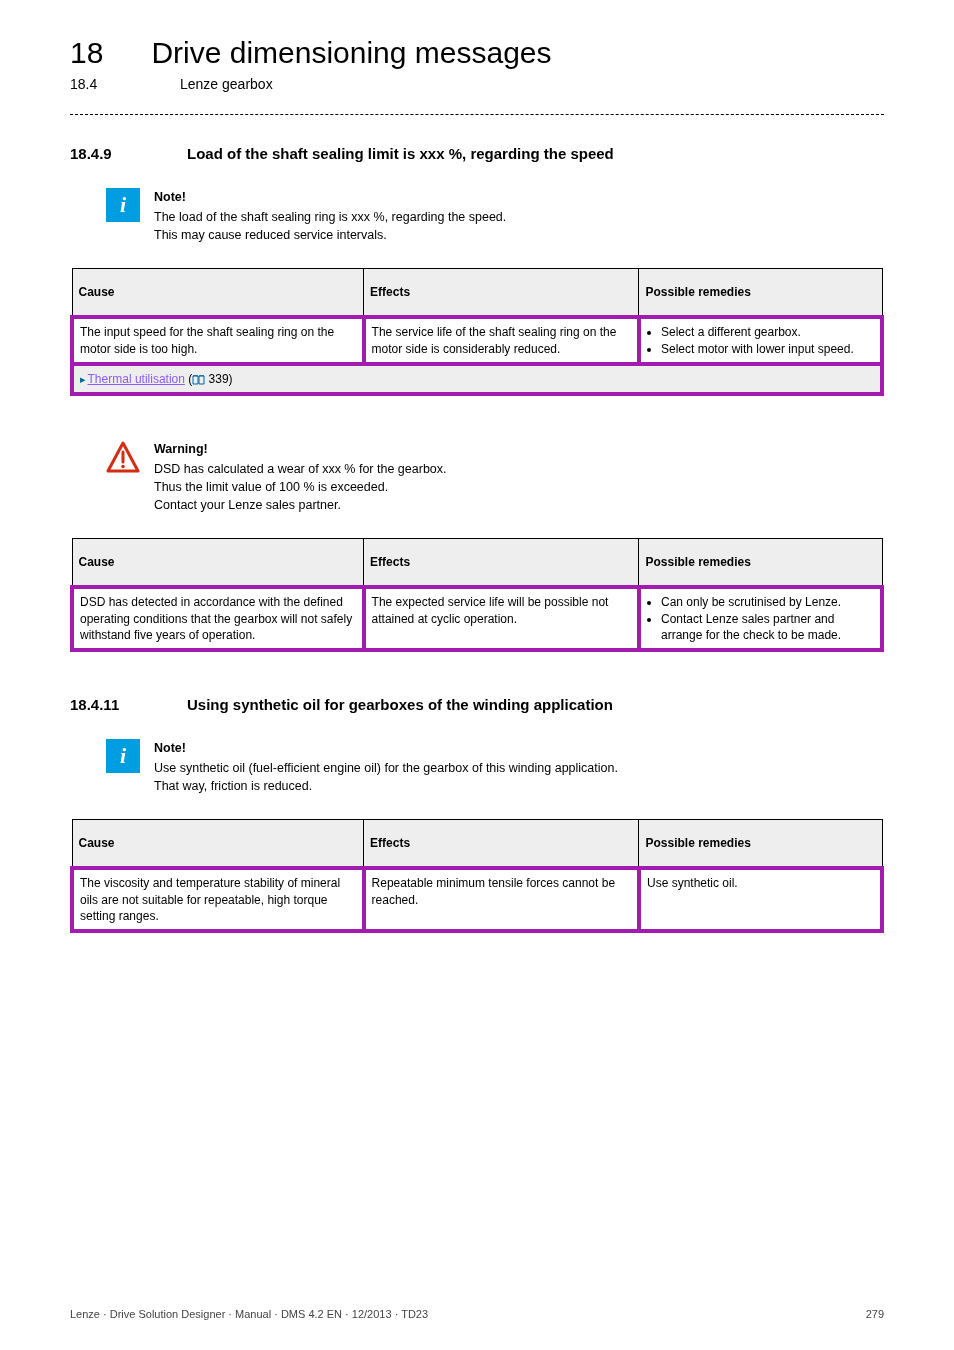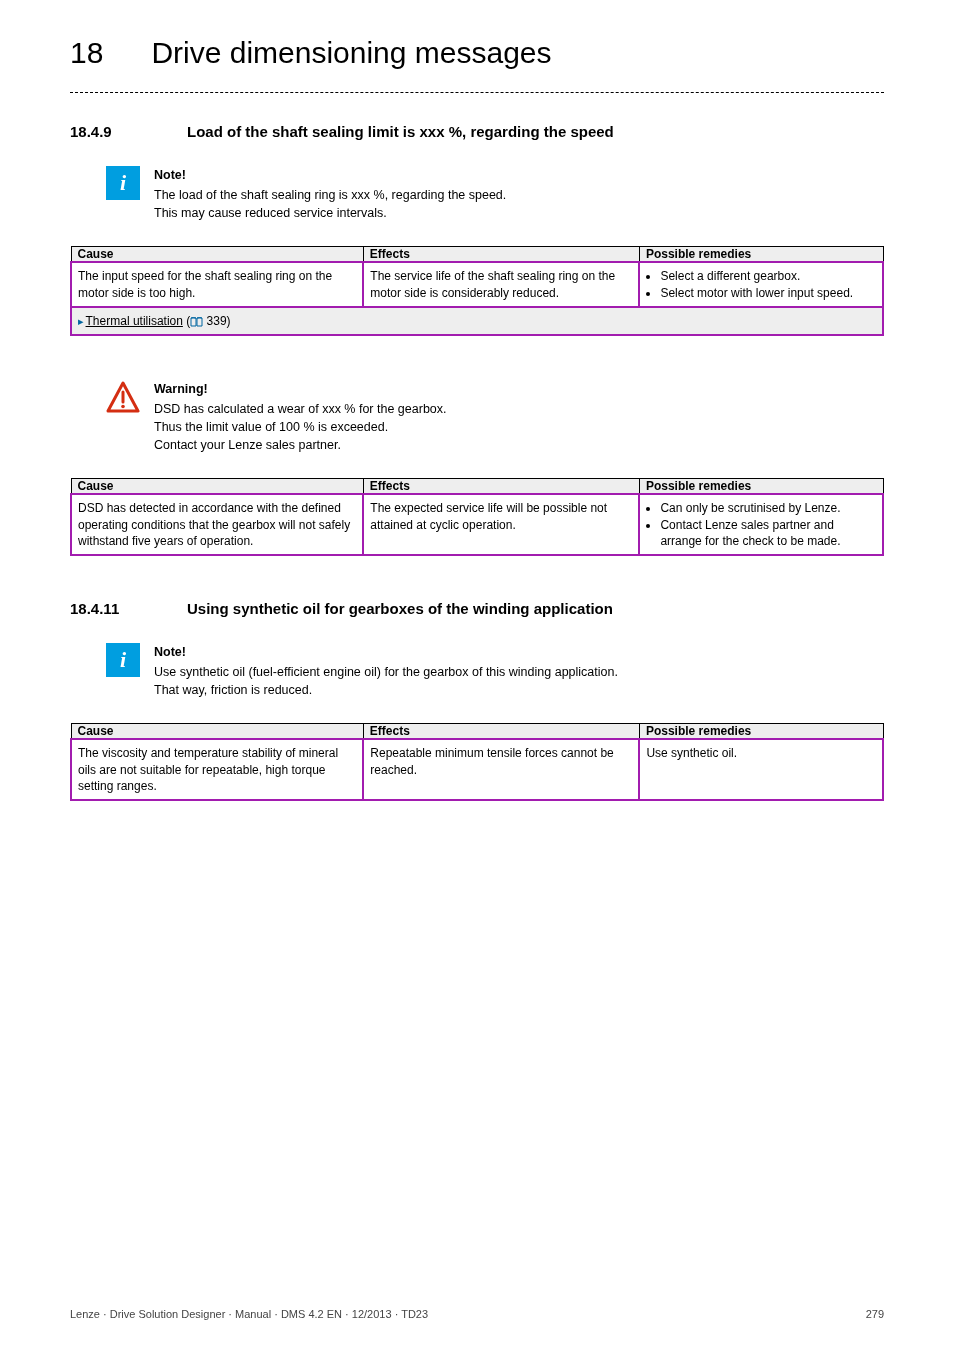--- a/index.html
+++ b/index.html
@@ -14,42 +14,46 @@
   .section { margin-bottom: 44px; }
   .sec-head { display: flex; gap: 51px; margin-bottom: 26px; }
   .sec-num { font-size: 15px; font-weight: 700; width: 66px; }
   .sec-title { font-size: 15px; font-weight: 700; }
   .callout { display: flex; gap: 14px; margin: 0 0 24px 36px; }
   .icon-box { width: 34px; height: 34px; flex: 0 0 34px; display: flex; align-items: center; justify-content: center; }
   .icon-info { background: #009ee0; color: #fff; font-family: Georgia, serif; font-weight: 700; font-size: 22px; font-style: italic; }
   .callout-text { font-size: 12.5px; line-height: 1.45; }
   .callout-label { font-weight: 700; display: block; margin-bottom: 2px; }
   table.grid { width: 100%; border-collapse: collapse; font-size: 12px; table-layout: fixed; }
-  table.grid th { background: #eee; text-align: left; font-weight: 700; border: 1px solid #000; padding: 0 6px; }
-  table.grid td { border: 2px solid #a21caf; padding: 5px 6px; vertical-align: top; line-height: 1.35; }
+  table.grid th { background: #eee; text-align: left; font-weight: 700; border: 1px solid #000; padding: 16px 6px; }
+  table.grid td { border: 4px solid #a21caf; padding: 5px 6px; vertical-align: top; line-height: 1.35; }
   .col1 { width: 36%; }
   .col2 { width: 34%; }
   .col3 { width: 30%; }
   .linkrow td { background: #eee; }
-  .link { color: #000000; text-decoration: underline; }
+  .link { color: #8b5cf6; text-decoration: underline; }
   .arrow { color: #0066a1; font-size: 11px; margin-right: 2px; }
   .book { display: inline-block; vertical-align: middle; }
   ul.bullets { list-style: disc; padding-left: 14px; }
   ul.bullets li { margin: 0; }
   .footer { position: absolute; bottom: 30px; left: 70px; right: 70px; display: flex; justify-content: space-between; font-size: 11px; color: #444; }
   .warn-svg { display: block; }
 </style>
 </head>
 <body>
 
 <div class="page">
 
   <div class="hdr-row">
     <div class="chap-num">18</div>
     <div class="chap-title">Drive dimensioning messages</div>
+  </div>
+  <div class="sub-row">
+    <div class="sub-num">18.4</div>
+    <div>Lenze gearbox</div>
   </div>
 
   <hr class="sep">
 
   <div class="section">
     <div class="sec-head">
       <div class="sec-num">18.4.9</div>
       <div class="sec-title">Load of the shaft sealing limit is xxx %, regarding the speed</div>
     </div>
 

